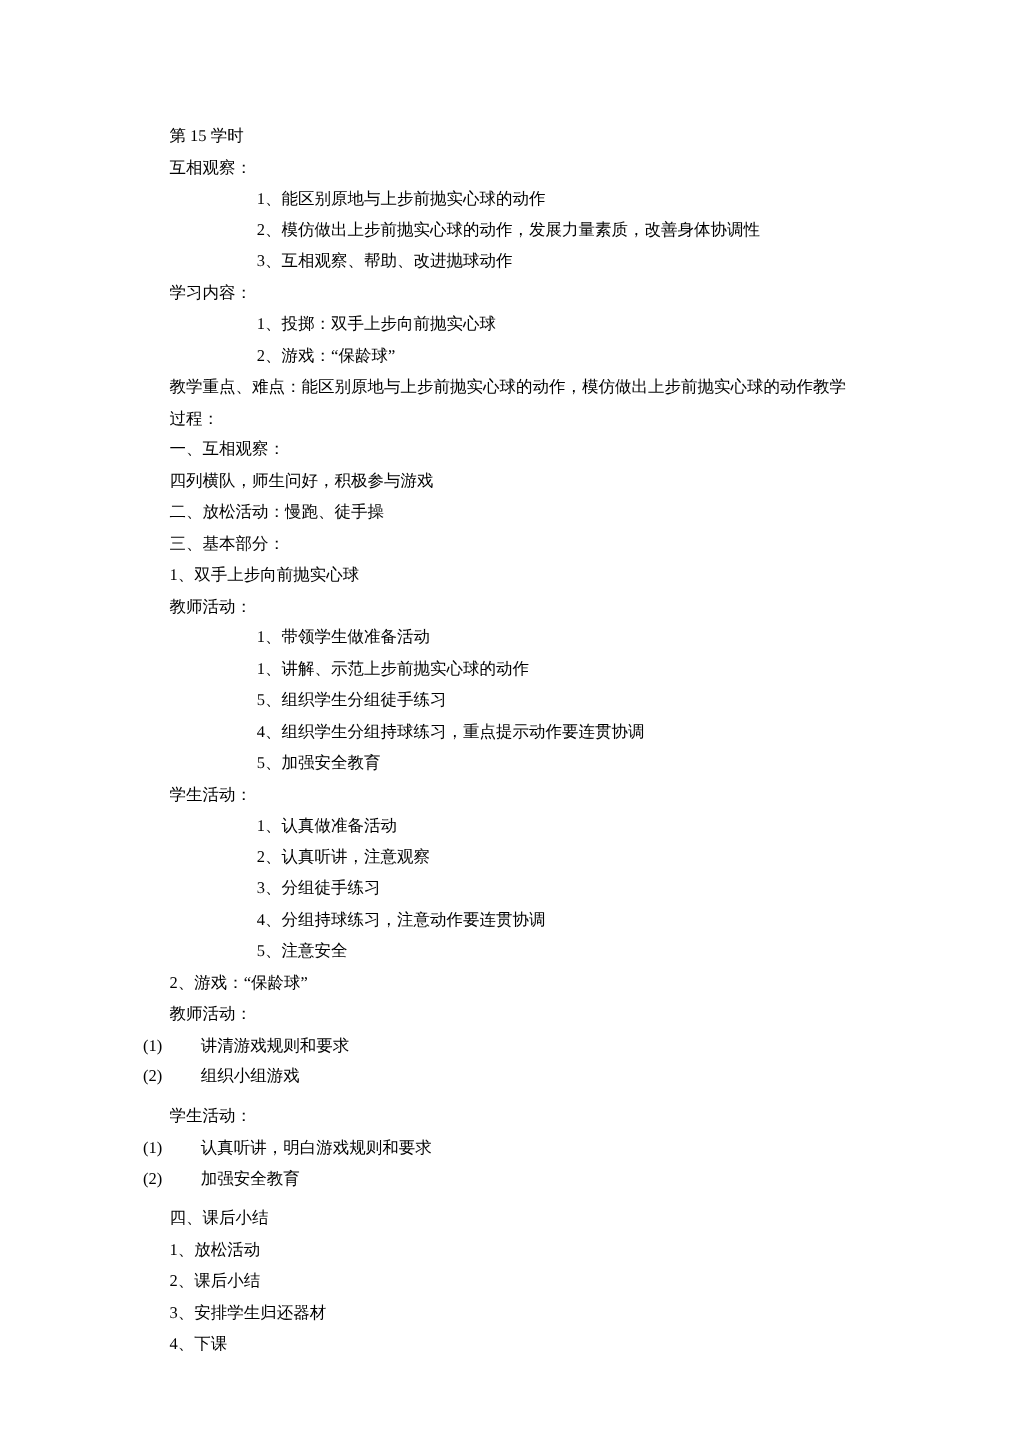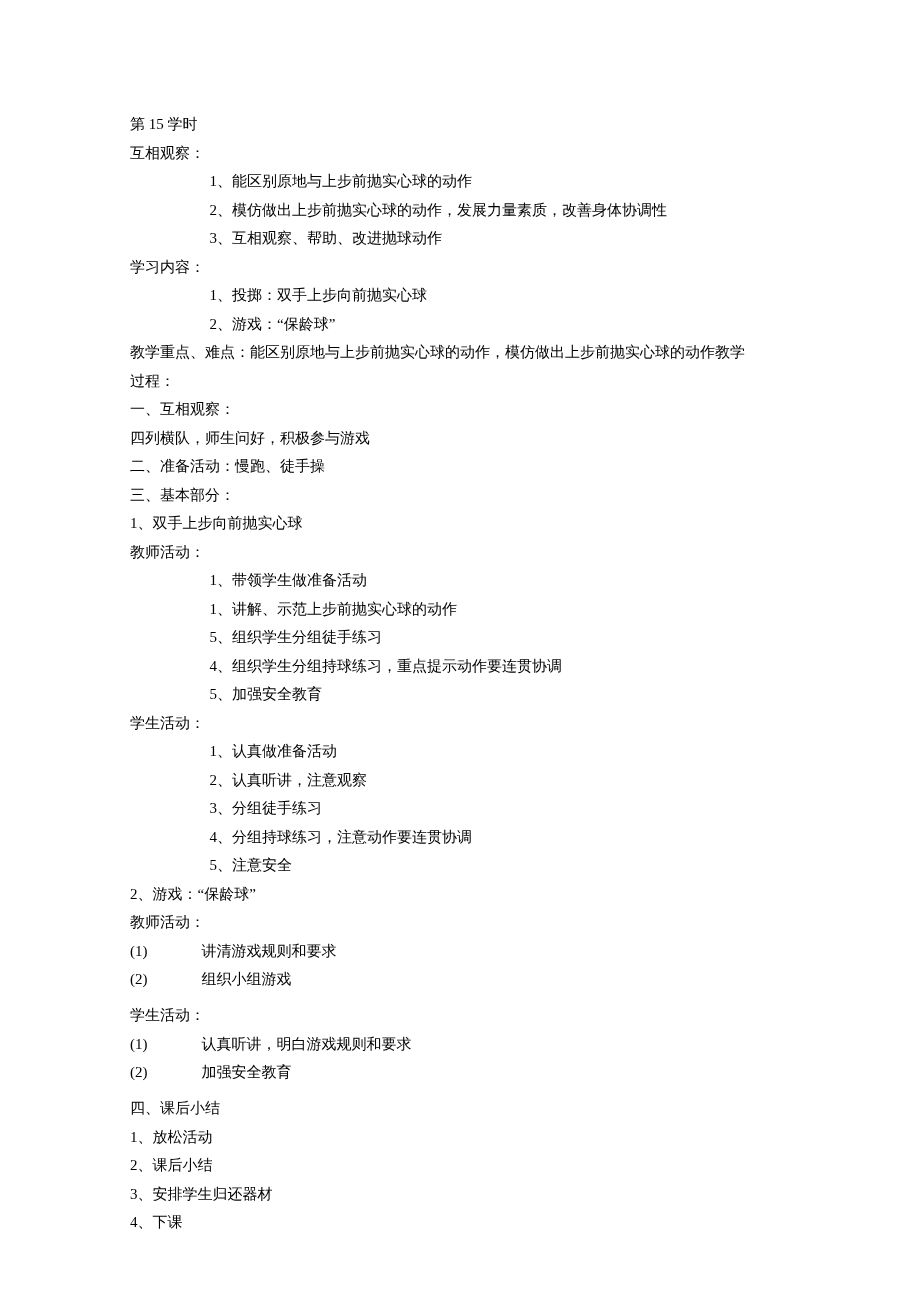--- a/index.html
+++ b/index.html
@@ -8,54 +8,54 @@
       line-height: 1.9;
       color: #000;
       background: #fff;
       margin: 0;
       padding: 110px 130px;
       width: 920px;
       box-sizing: border-box;
     }
     .line {
       display: block;
+      margin-left: 24px;
     }
     .indent {
       padding-left: 5.3em;
     }
     .paren-list {
       display: flex;
     }
     .paren-num {
       width: 3.5em;
     }
     .paren-content {
       flex: 1;
-      margin-left: 19px;
     }
     .gap {
       height: 0.5em;
     }
   </style>
 </head>
 <body>
 
 <span class="line">第 15 学时</span>
 <span class="line">互相观察：</span>
 <span class="line indent">1、能区别原地与上步前抛实心球的动作</span>
 <span class="line indent">2、模仿做出上步前抛实心球的动作，发展力量素质，改善身体协调性</span>
 <span class="line indent">3、互相观察、帮助、改进抛球动作</span>
 <span class="line">学习内容：</span>
 <span class="line indent">1、投掷：双手上步向前抛实心球</span>
 <span class="line indent">2、游戏：“保龄球”</span>
 <span class="line"><span>教学重点、难点：</span><span>能区别原地与上步前抛实心球的动作，模仿做出上步前抛实心球的动作教学</span></span>
 <span class="line">过程：</span>
 <span class="line">一、互相观察：</span>
 <span class="line">四列横队，师生问好，积极参与游戏</span>
-<span class="line">二、准备活动：慢跑、徒手操</span>
+<span class="line">二、放松活动：慢跑、徒手操</span>
 <span class="line">三、基本部分：</span>
 <span class="line">1、双手上步向前抛实心球</span>
 <span class="line">教师活动：</span>
 <span class="line indent">1、带领学生做准备活动</span>
 <span class="line indent">1、讲解、示范上步前抛实心球的动作</span>
 <span class="line indent">5、组织学生分组徒手练习</span>
 <span class="line indent">4、组织学生分组持球练习，重点提示动作要连贯协调</span>
 <span class="line indent">5、加强安全教育</span>
 <span class="line">学生活动：</span>
 <span class="line indent">1、认真做准备活动</span>

